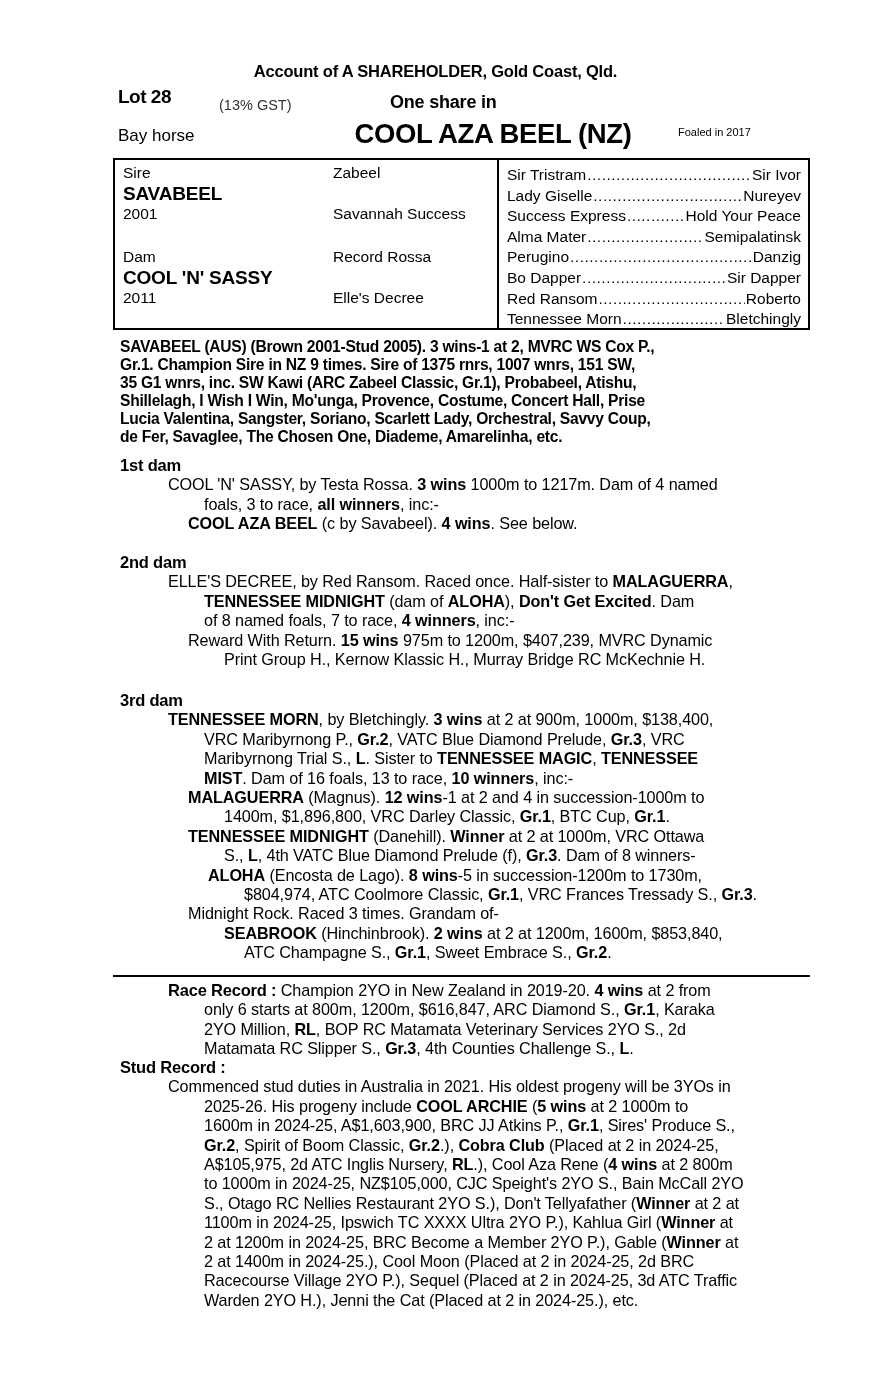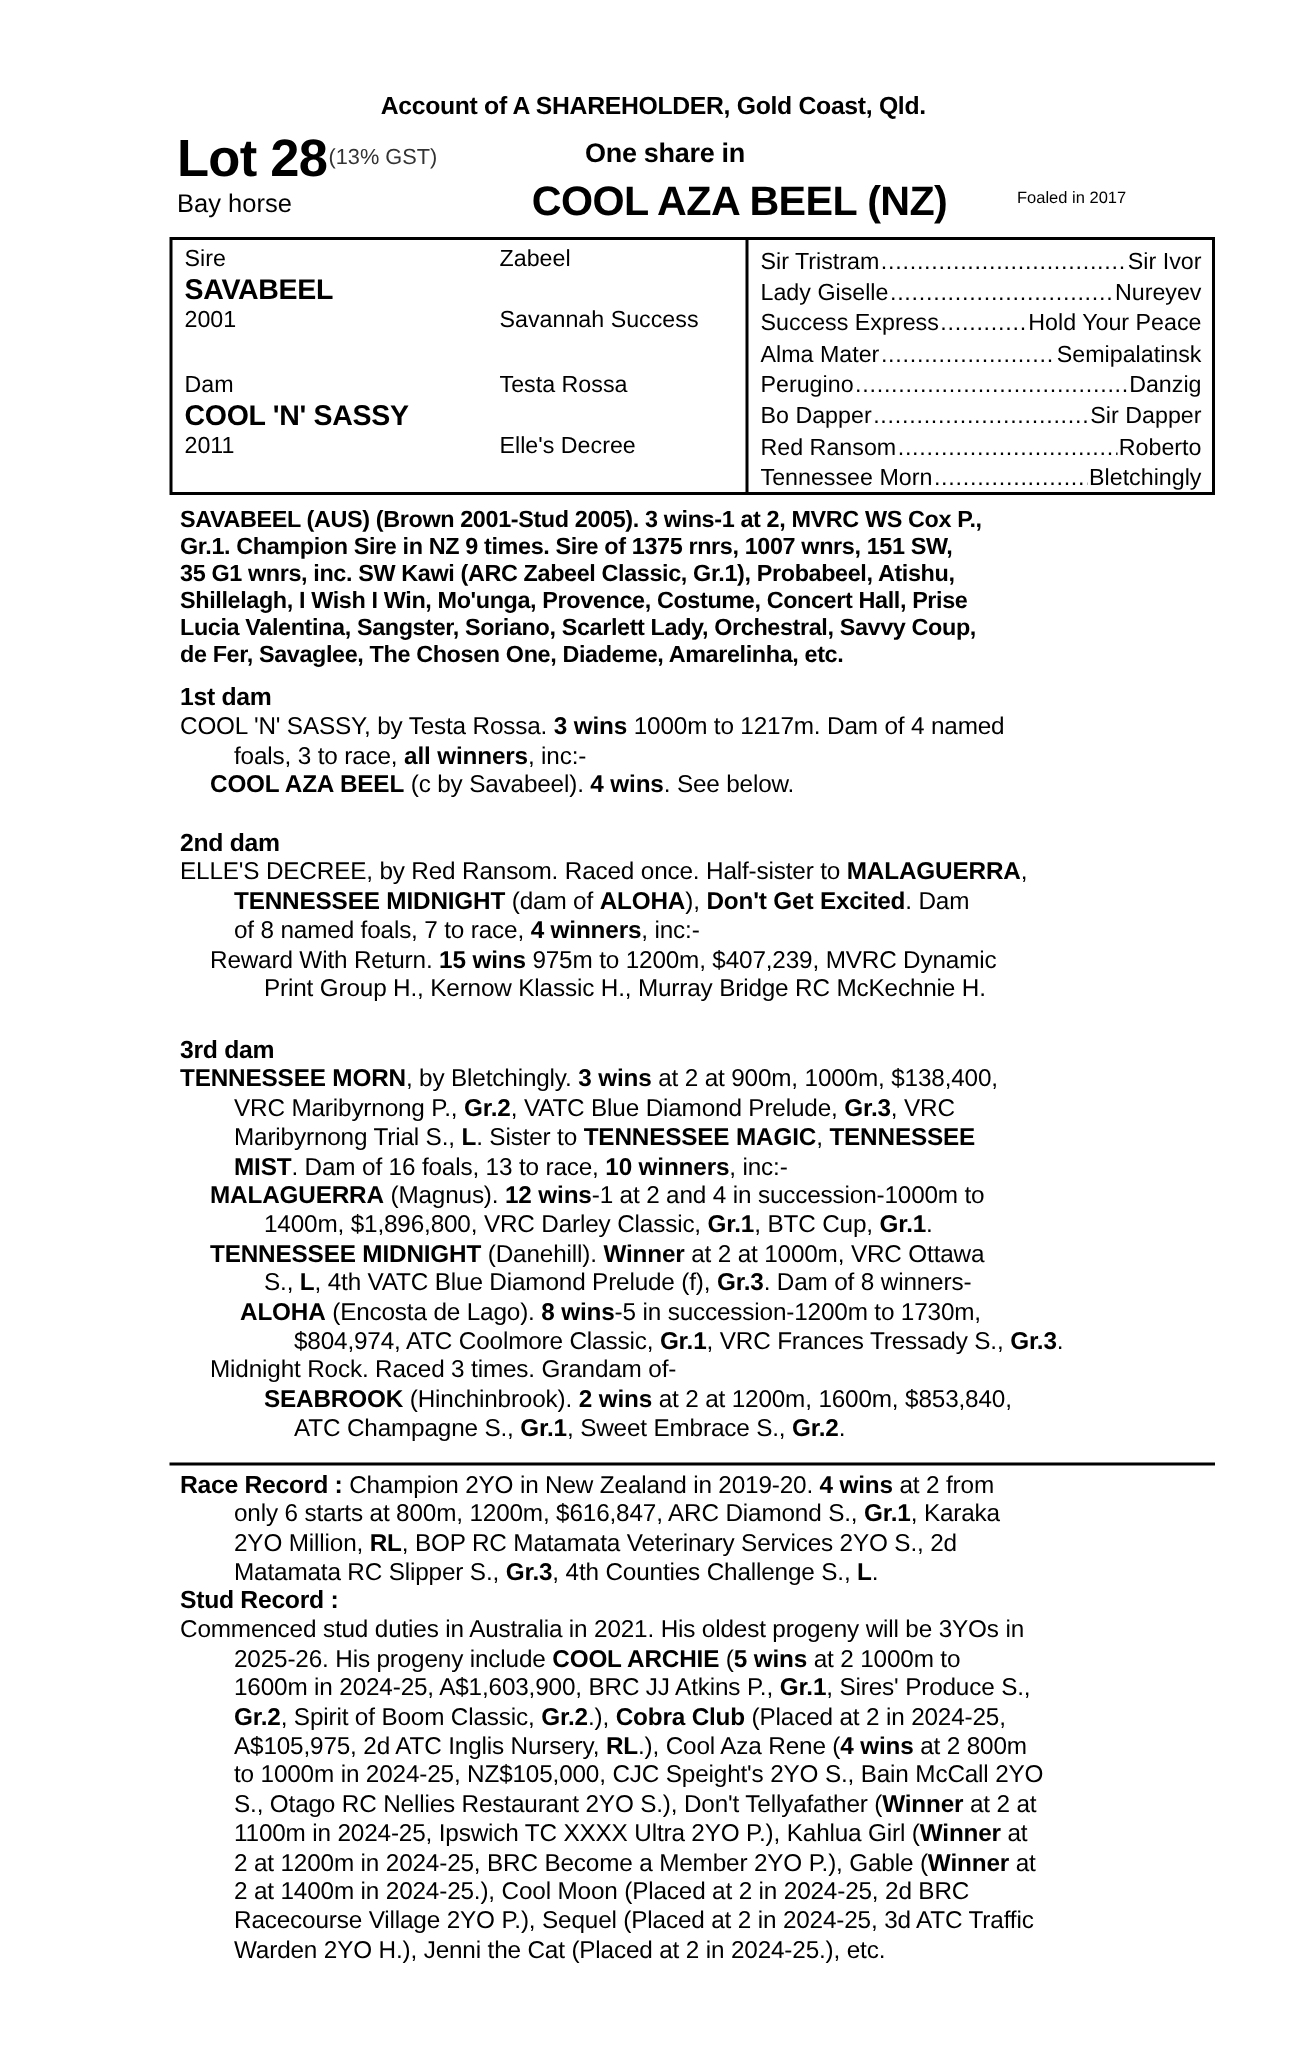--- a/index.html
+++ b/index.html
@@ -37,21 +37,21 @@
   .hdr-row1 {
     position: absolute;
     left: 118px; top: 88px;
     width: 700px;
     height: 30px;
   }
   .lot-no {
     position: absolute;
     left: 0; top: -2px;
     font-weight: bold;
-    font-size: 35px;
+    font-size: 19px;
     letter-spacing: -0.5px;
   }
   .gst {
     position: absolute;
     left: 101px; top: 9px;
     font-size: 14.5px;
     color: #333;
   }
   .one-share {
     position: absolute;
@@ -167,20 +167,21 @@
     left: 120px;
     font-size: 16.2px;
     line-height: 19.4px;
     letter-spacing: -0.1px;
   }
   .ln {
     display: block;
     text-align: justify;
     text-align-last: left;
     white-space: pre-wrap;
+    margin-left: 48px;
   }
   .ln.last { text-align: left; }
   b { font-weight: bold; }
 
   hr.rule {
     position: absolute;
     left: 113px;
     width: 697px;
     height: 0;
     border: 0;
@@ -212,21 +213,21 @@
     <div class="ped-left">
       <span class="pl-cell" style="left:8px;top:4px;">Sire</span>
       <span class="pl-cell pl-bold" style="left:8px;top:23px;">SAVABEEL</span>
       <span class="pl-cell" style="left:8px;top:45px;">2001</span>
       <span class="pl-cell" style="left:218px;top:4px;">Zabeel</span>
       <span class="pl-cell" style="left:218px;top:45px;">Savannah Success</span>
 
       <span class="pl-cell" style="left:8px;top:88px;">Dam</span>
       <span class="pl-cell pl-bold" style="left:8px;top:107px;">COOL 'N' SASSY</span>
       <span class="pl-cell" style="left:8px;top:129px;">2011</span>
-      <span class="pl-cell" style="left:218px;top:88px;">Testa Rossa</span>
+      <span class="pl-cell" style="left:218px;top:88px;">Record Rossa</span>
       <span class="pl-cell" style="left:218px;top:129px;">Elle's Decree</span>
     </div>
     <div class="ped-right" id="ped-right">
         <div class="pr-row" style="top: 3px;">
           <span class="pr-a">Sir Tristram</span>
           <span class="pr-dots">..........................................................................................</span>
           <span class="pr-b">Sir Ivor</span>
         </div>
         <div class="pr-row" style="top: 23.6px;">
           <span class="pr-a">Lady Giselle</span>

